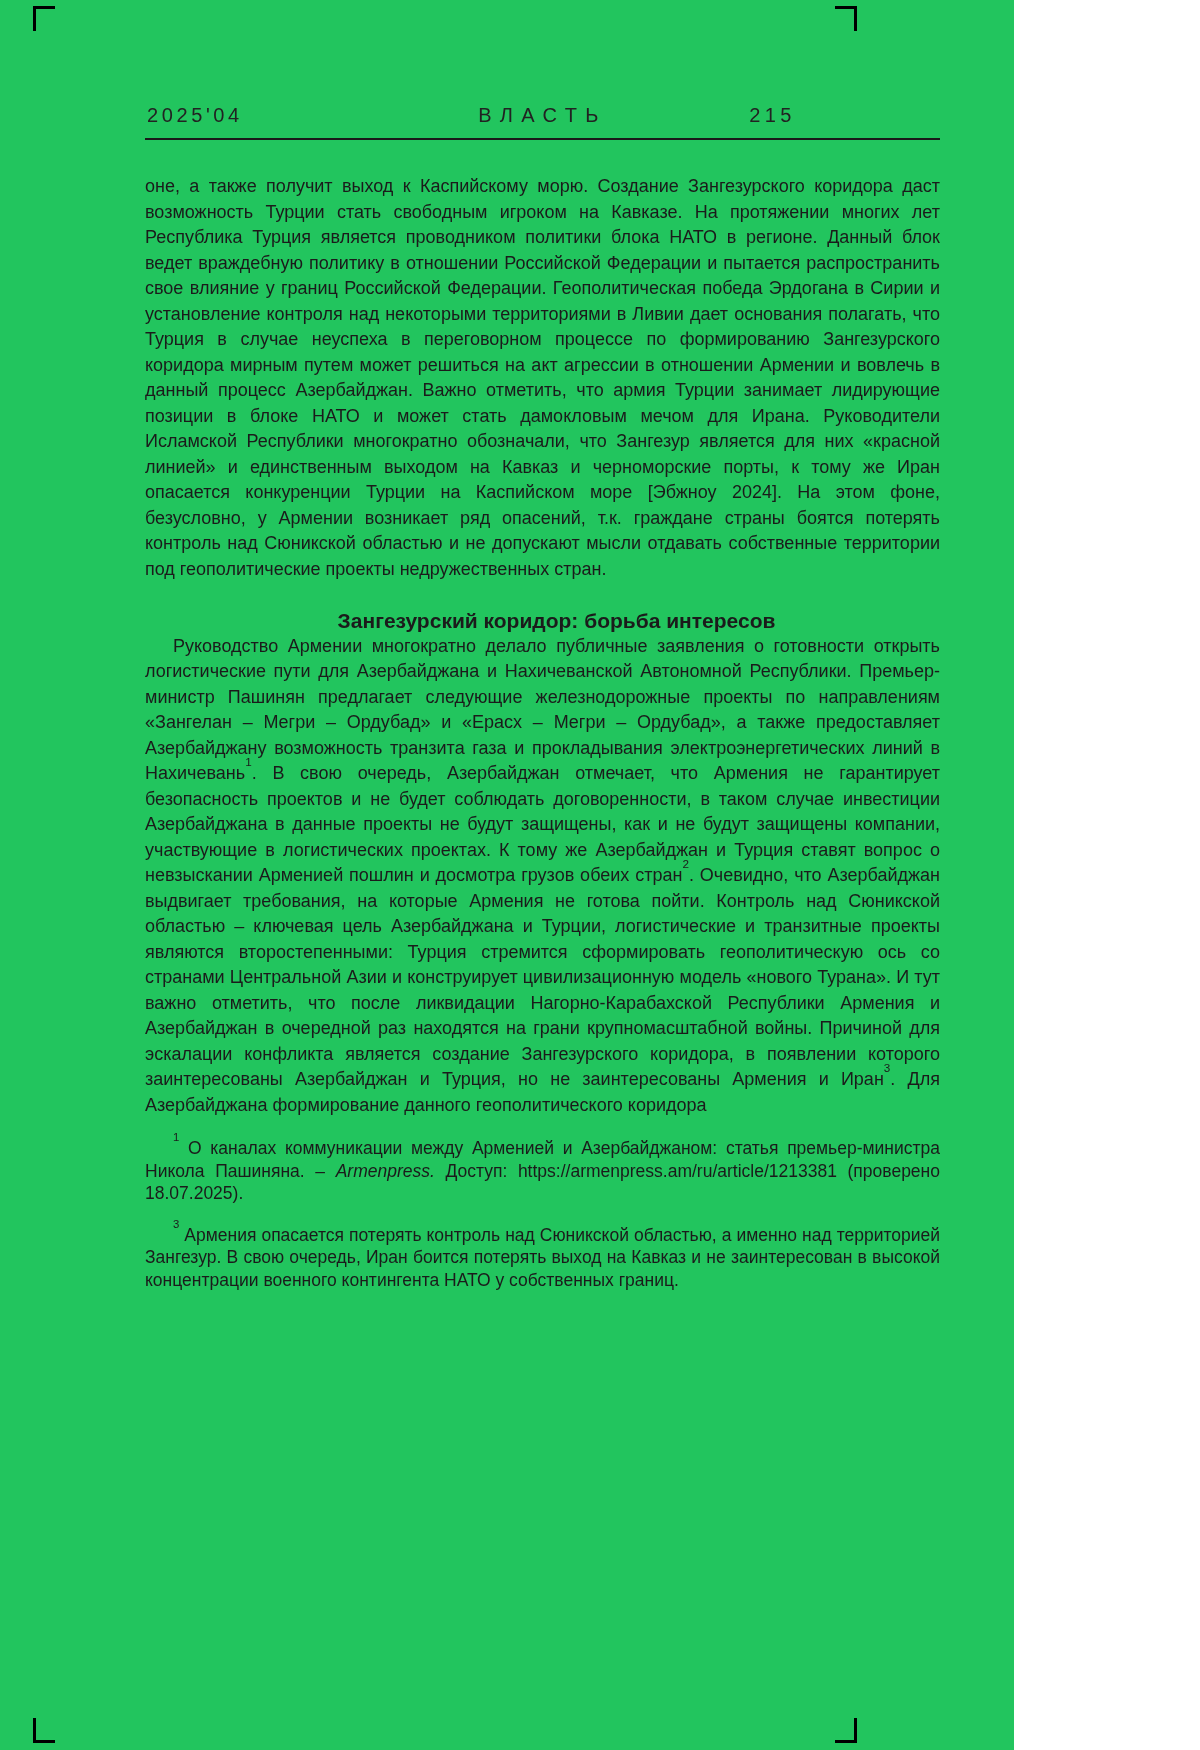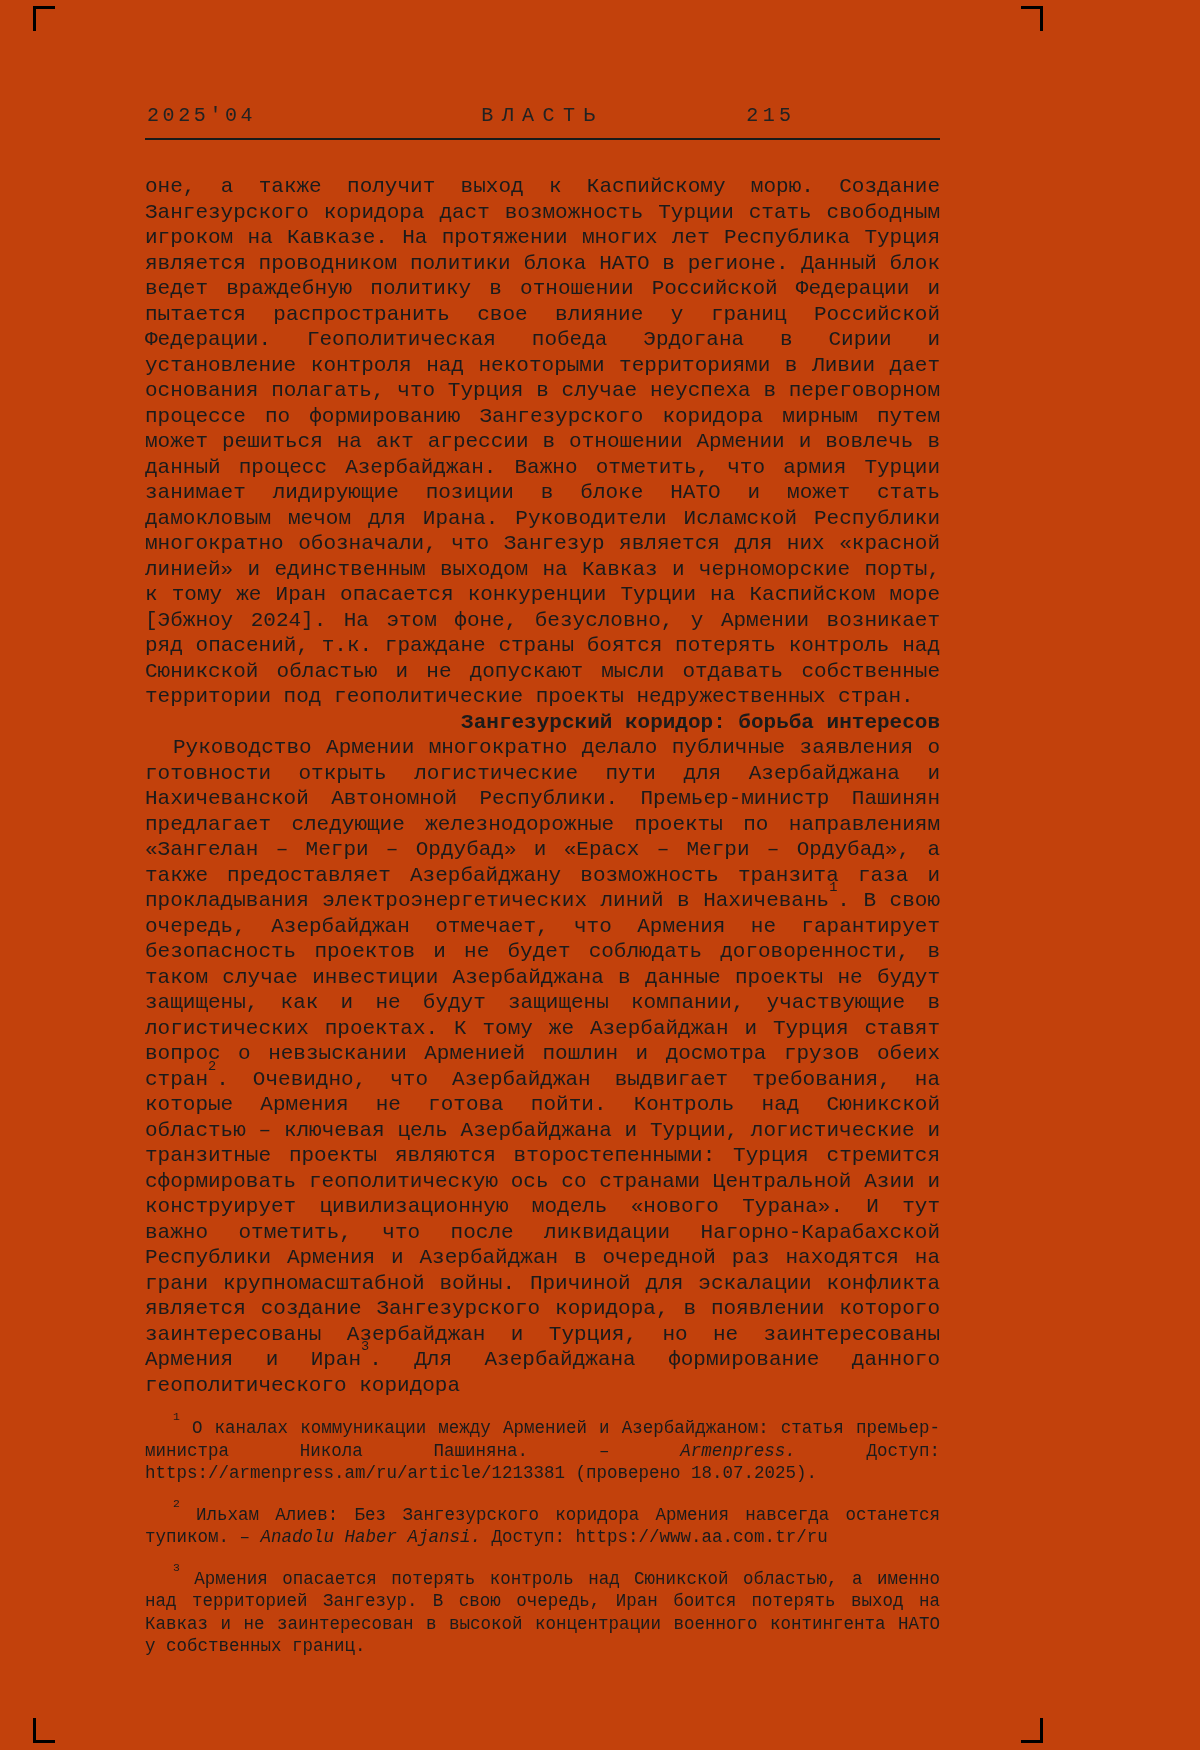--- a/index.html
+++ b/index.html
@@ -1,23 +1,23 @@
 <!DOCTYPE html>
 <html lang="ru"><head>
 <meta charset="utf-8">
 <style>
   * { margin: 0; padding: 0; box-sizing: border-box; }
   html, body { background: #ffffff; }
   .page {
     position: relative;
-    width: 1200px;
+    width: 1014px;
     height: 1750px;
-    background: #c2410c;
+    background: #22c55e;
     color: #1b1b1b;
-    font-family: Liberation Mono, monospace;
+    font-family: Liberation Sans, sans-serif;
     overflow: hidden;
   }
   
   .crop { position: absolute; width: 22px; height: 25px; }
   .crop.tl { left: 33px;  top: 6px;     border-left: 3px solid #000;  border-top: 3px solid #000; }
   .crop.tr { right: 157px; top: 6px;    border-right: 3px solid #000; border-top: 3px solid #000; }
   .crop.bl { left: 33px;  bottom: 7px;  border-left: 3px solid #000;  border-bottom: 3px solid #000; }
   .crop.br { right: 157px; bottom: 7px; border-right: 3px solid #000; border-bottom: 3px solid #000; }
 
   .content {
@@ -36,35 +36,36 @@
     padding: 0 2px 11px 2px;
     border-bottom: 2px solid #1a1a1a;
   }
   .page-header .issue { letter-spacing: 0.18em; text-align: left; }
   .page-header .jtitle { letter-spacing: 0.42em; text-align: left; }
   .page-header .pagenum { letter-spacing: 0.22em; text-align: center; }
 
   main { margin-top: 34px; }
 
   .body-par {
-    font-size: 21px;
+    font-size: 18px;
     line-height: 25.5px;
     text-align: justify;
     text-indent: 28px;
     hyphens: auto;
     -webkit-hyphens: auto;
   }
   .body-par.no-indent { text-indent: 0; }
 
   .section-heading {
     font-size: 21px;
     line-height: 25.5px;
     font-weight: bold;
     text-indent: 28px;
-    text-align: right;
+    margin-top: 26px;
+    text-align: center;
   }
 
   sup.fnref {
     font-size: 0.65em;
     line-height: 0;
     position: relative;
     top: -0.5em;
   }
 
   .footnotes {
@@ -101,19 +102,18 @@
     <main>
 
       <p class="body-par no-indent"><span>оне, а также получит выход к Каспийскому морю. Создание Зангезурского коридора даст возможность Турции стать свободным игроком на Кавказе. На протяжении многих лет Республика Турция является проводником политики блока НАТО в регионе. Данный блок ведет враждебную политику в отношении Российской Федерации и пытается распространить свое влияние у границ Российской Федерации. Геополитическая победа Эрдогана в Сирии и установление контроля над некоторыми территориями в Ливии дает основания полагать, что Турция в случае неуспеха в переговорном процессе по формированию Зангезурского коридора мирным путем может решиться на акт агрессии в отношении Армении и вовлечь в данный процесс Азербайджан. Важно отметить, что армия Турции занимает лидирующие позиции в блоке НАТО и может стать дамокловым мечом для Ирана. Руководители Исламской Республики многократно обозначали, что Зангезур является для них «красной линией» и единственным выходом на Кавказ и черноморские порты, к тому же Иран опасается конкуренции Турции на Каспийском море [Эбжноу 2024]. На этом фоне, безусловно, у Армении возникает ряд опасений, т.к. граждане страны боятся потерять контроль над Сюникской областью и не допускают мысли отдавать собственные территории под геополитические проекты недружественных стран.</span></p>
 
       <h2 class="section-heading">Зангезурский коридор: борьба интересов</h2>
 
       <p class="body-par"><span>Руководство Армении многократно делало публичные заявления о готовности открыть логистические пути для Азербайджана и Нахичеванской Автономной Республики. Премьер-министр Пашинян предлагает следующие железнодорожные проекты по направлениям «Зангелан – Мегри – Ордубад» и «Ерасх – Мегри – Ордубад», а также предоставляет Азербайджану возможность транзита газа и прокладывания электроэнергетических линий в Нахичевань</span><sup class="fnref">1</sup><span>. В свою очередь, Азербайджан отмечает, что Армения не гарантирует безопасность проектов и не будет соблюдать договоренности, в таком случае инвестиции Азербайджана в данные проекты не будут защищены, как и не будут защищены компании, участвующие в логистических проектах. К тому же Азербайджан и Турция ставят вопрос о невзыскании Арменией пошлин и досмотра грузов обеих стран</span><sup class="fnref">2</sup><span>. Очевидно, что Азербайджан выдвигает требования, на которые Армения не готова пойти. Контроль над Сюникской областью – ключевая цель Азербайджана и Турции, логистические и транзитные проекты являются второстепенными: Турция стремится сформировать геополитическую ось со странами Центральной Азии и конструирует цивилизационную модель «нового Турана». И тут важно отметить, что после ликвидации Нагорно-Карабахской Республики Армения и Азербайджан в очередной раз находятся на грани крупномасштабной войны. Причиной для эскалации конфликта является создание Зангезурского коридора, в появлении которого заинтересованы Азербайджан и Турция, но не заинтересованы Армения и Иран</span><sup class="fnref">3</sup><span>. Для Азербайджана формирование данного геополитического коридора</span></p>
 
       <section class="footnotes">
         <p class="footnote"><sup class="fnref">1</sup><span> О каналах коммуникации между Арменией и Азербайджаном: статья премьер-министра Никола Пашиняна. – </span><i>Armenpress.</i><span> Доступ: https://armenpress.am/ru/article/1213381 (проверено 18.07.2025).</span></p>
-        <p class="footnote"><sup class="fnref">2</sup><span> Ильхам Алиев: Без Зангезурского коридора Армения навсегда останется тупиком. – </span><i>Anadolu Haber Ajansi.</i><span> Доступ: https://www.aa.com.tr/ru</span></p>
         <p class="footnote"><sup class="fnref">3</sup><span> Армения опасается потерять контроль над Сюникской областью, а именно над территорией Зангезур. В свою очередь, Иран боится потерять выход на Кавказ и не заинтересован в высокой концентрации военного контингента НАТО у собственных границ.</span></p>
       </section>
 
     </main>
   </div>
 </div>
 
 </body></html>

